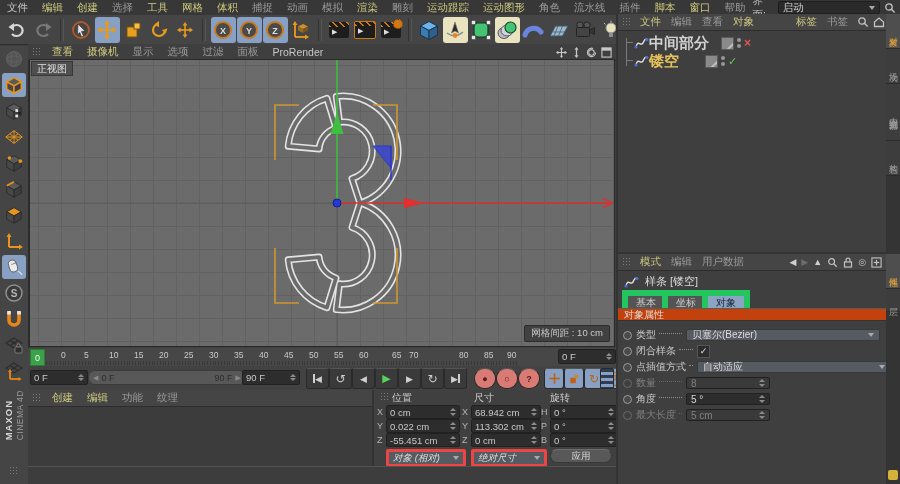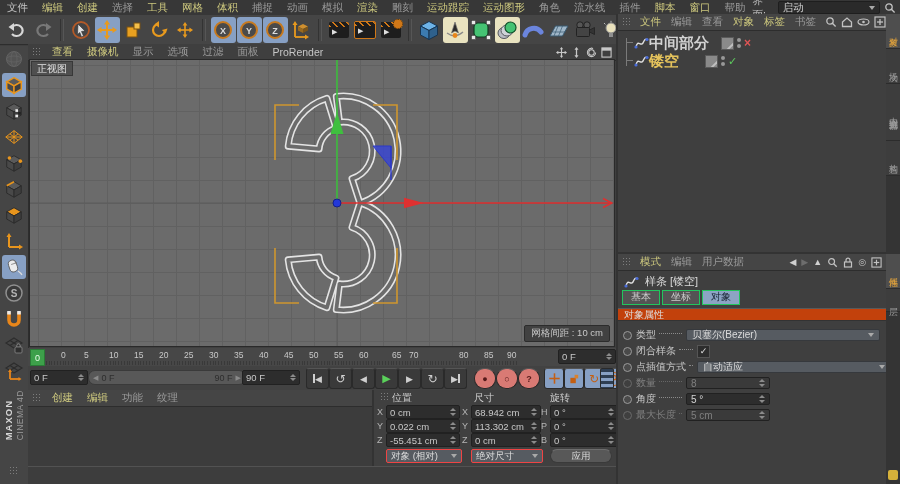--- a/index.html
+++ b/index.html
@@ -81,22 +81,22 @@
   .film{position:absolute;right:2px;top:2px;width:12px;height:19px;background:#87a0c4;border:1px solid #2a2a2a;border-radius:2px;
         background-image:repeating-linear-gradient(#2e3e52 0 3px,transparent 3px 6px);}
   
   .pmenu{height:16px;background:#454545;border-bottom:1px solid #2d2d2d;display:flex;align-items:center;}
   #matman{left:28px;top:390px;width:344px;height:76px;background:#3c3c3c;border-right:2px solid #333;}
   #coordman{left:374px;top:390px;width:242px;height:76px;background:#404040;font-size:9.5px;}
   #coordman .hdr{position:absolute;top:1px;color:#cfcfcf;font-size:10px;}
   .axl{position:absolute;color:#b5b5b5;font-size:9px;}
   .cfield{position:absolute;height:12px;background:#2d2d2d;border:1px solid #212121;border-radius:2px;
           color:#c9c9c9;font-size:9.5px;display:flex;align-items:center;padding:0 3px;}
-  .cdd{position:absolute;height:12px;background:#565b61;border:1px solid #ef4444;border-radius:2px;color:#dcdcdc;
-       font-size:9.5px;display:flex;align-items:center;padding:0 4px;}
+  .cdd{position:absolute;height:12px;background:#565b61;border:3px solid #ef4444;border-radius:2px;color:#dcdcdc;
+       font-size:9.5px;display:flex;align-items:center;padding:0 4px;font-style:italic;}
   .cdd .caret{margin-left:auto;}
   .pill{position:absolute;height:12px;background:#585858;border:1px solid #3a3a3a;border-top-color:#6e6e6e;
         border-radius:7px;color:#dcdcdc;font-size:9.5px;display:flex;align-items:center;justify-content:center;}
   #status{left:28px;top:466px;width:588px;height:18px;background:#3d3d3d;border-top:1px solid #525252;}
   
   #vsplit{left:616px;top:14px;width:2px;height:470px;background:#333;}
   #ompanel{left:618px;top:14px;width:268px;height:236px;background:#3f3f3f;}
   #ompanel .icons{margin-left:auto;display:flex;align-items:center;padding-right:4px;}
   #ompanel .icons span{margin-left:4px;display:flex;}
   .omrow{position:absolute;left:0;height:18px;display:flex;align-items:center;width:100%;}
@@ -107,22 +107,22 @@
   .slashbox:after{content:"";position:absolute;left:-2px;top:9px;width:18px;height:1.5px;background:#bfbfbf;transform:rotate(-45deg);}
   .vdots{display:flex;flex-direction:column;margin:0 3px;}
   .vdots i{width:4px;height:4px;border-radius:50%;background:#989898;margin:1px 0;}
   .okchk{color:#5ecb5e;font-size:11px;font-weight:bold;}
   .nochk{color:#e05555;font-size:12px;font-weight:bold;}
   #ampanel{left:618px;top:252px;width:268px;height:232px;background:#3f3f3f;border-top:2px solid #333;}
   #ampanel .icons{margin-left:auto;display:flex;align-items:center;padding-right:4px;font-size:9px;color:#cfcfcf;}
   #ampanel .icons span{margin-left:5px;display:flex;}
   #amtitle{position:absolute;left:6px;top:20px;display:flex;align-items:center;}
   #amtitle b{margin-left:6px;color:#dadada;font-weight:normal;font-size:11px;}
-  .amtab{position:absolute;top:36px;height:13px;padding:0 8px;background:#545454;border:1px solid #22c55e;
-         color:#cccccc;font-size:10px;display:flex;align-items:flex-end;}
+  .amtab{position:absolute;top:36px;height:13px;padding:0 8px;background:#545454;border:6px solid #22c55e;
+         color:#cccccc;font-size:10px;display:flex;align-items:flex-start;}
   .amtab.active{background:#8ca4c4;color:#16222f;}
   #amsection{position:absolute;left:0;top:54px;width:100%;height:13px;background:#c2410c;border-top:1px solid #5a5a5a;
              border-bottom:1px solid #333;color:#dedede;font-size:10px;display:flex;align-items:center;padding-left:6px;box-sizing:border-box;}
   .amrow{position:absolute;left:0;width:100%;height:14px;display:flex;align-items:center;}
   .kdot{width:7px;height:7px;border:1.5px solid #9b9b9b;border-radius:50%;margin:0 4px 0 5px;flex:0 0 auto;background:#4a4a4a;}
   .amrow.off .kdot{border-color:#6a6a6a;background:transparent;}
   .amrow .lb2{font-size:10px;color:#c9c9c9;white-space:nowrap;}
   .amrow.off .lb2{color:#7f7f7f;}
   .lead{flex:1;border-bottom:1px dotted #8b8b8b;margin:0 4px 3px 3px;}
   .amrow.off .lead{border-color:#666;}
@@ -801,21 +801,21 @@
   <div id="status" class="abs"></div>
   <div id="vsplit" class="abs"></div>
 
   <div id="ompanel" class="abs">
     <div class="pmenu">
       <span class="grip"></span>
       <span class="mi hl" style="padding:0 5px;">文件</span>
       <span class="mi dim" style="padding:0 5px;">编辑</span>
       <span class="mi dim" style="padding:0 5px;">查看</span>
       <span class="mi hl" style="padding:0 5px;">对象</span>
-      <span class="mi hl" style="padding:0 5px;">标签</span>
+      <span class="mi hl" style="padding:0 5px;margin-left:32px;">标签</span>
       <span class="mi dim" style="padding:0 5px;">书签</span>
       <span class="icons">
         <span>
             <svg width="12" height="12" viewBox="0 0 12 12">
               <circle cx="5" cy="5" r="3.2" fill="none" stroke="#c2c2c2" stroke-width="1.3"></circle>
               <line x1="7.6" y1="7.6" x2="10.6" y2="10.6" stroke="#c2c2c2" stroke-width="1.4"></line>
             </svg>
           </span>
         <span>
             <svg width="12" height="12" viewBox="0 0 12 12">

